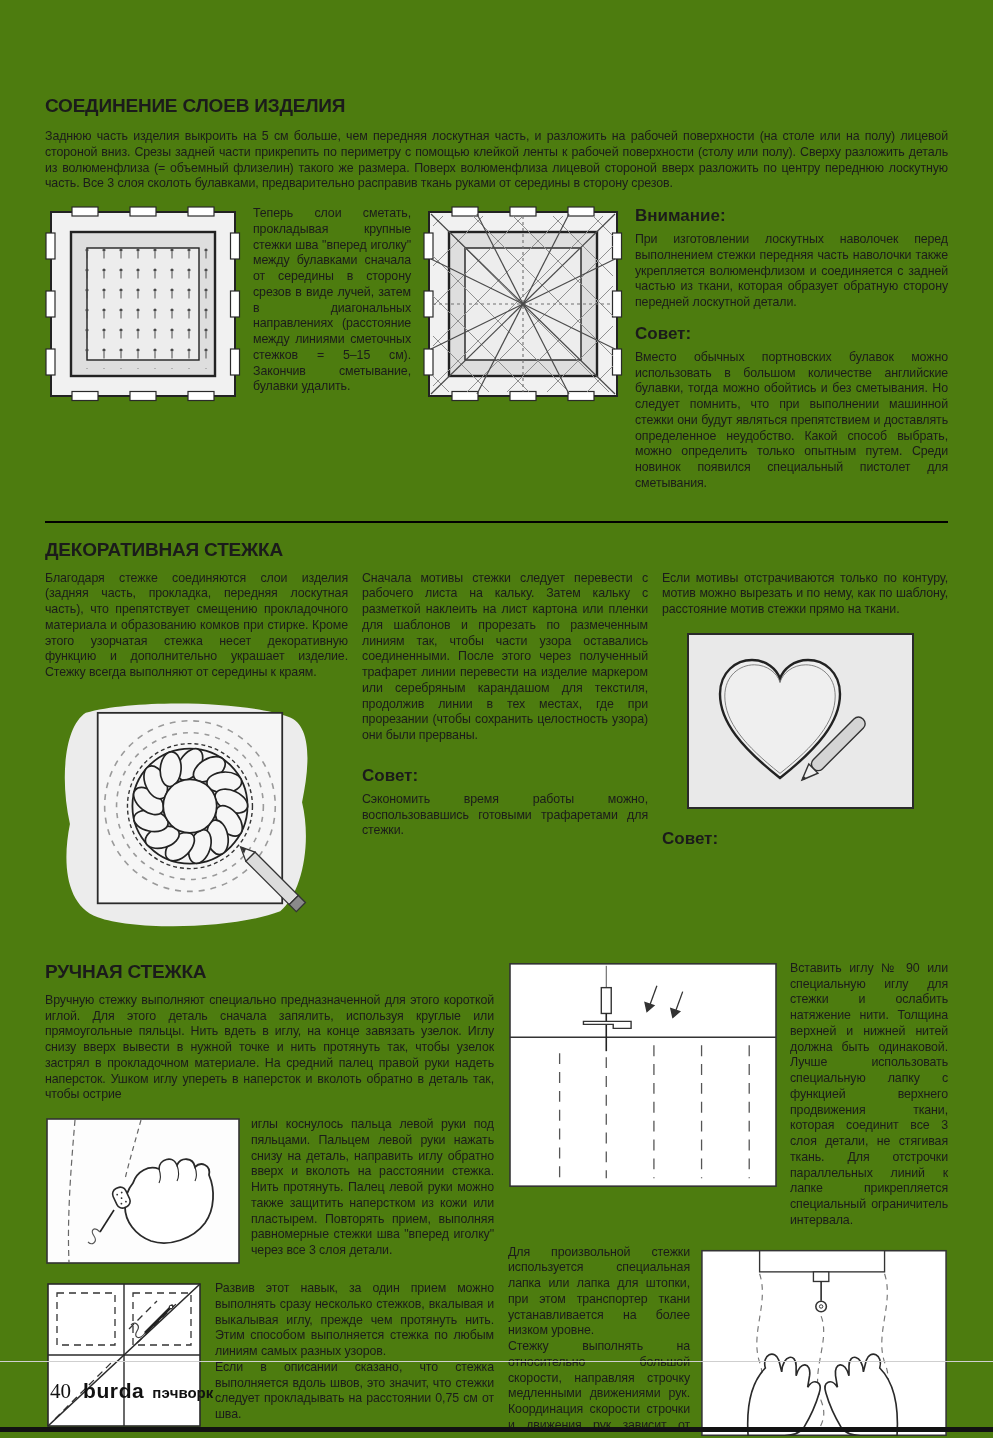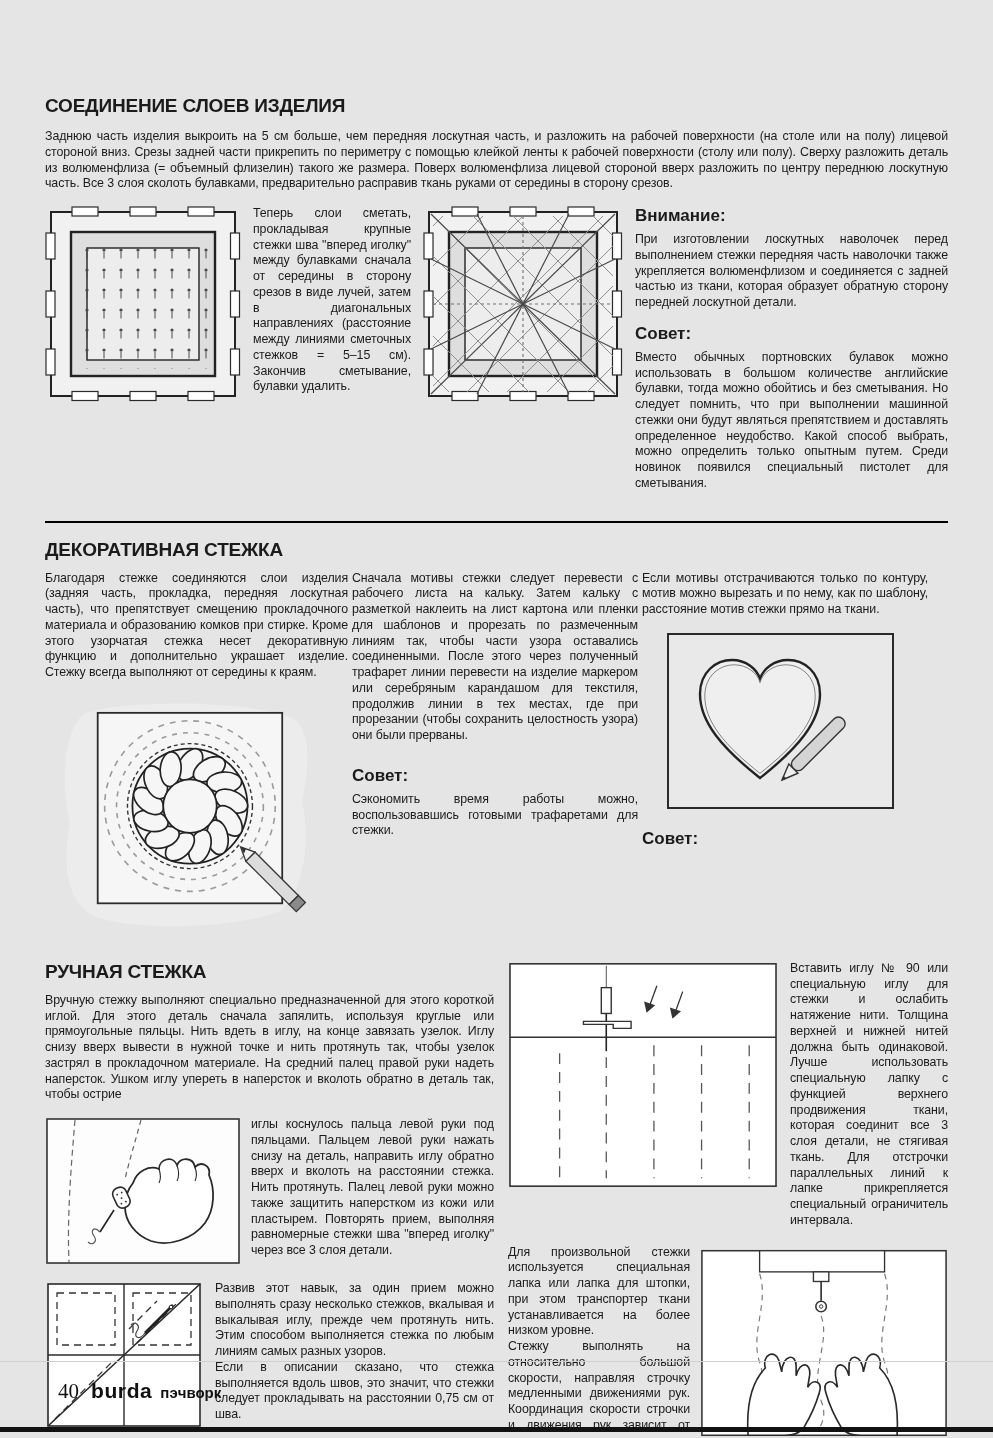--- a/index.html
+++ b/index.html
@@ -1,54 +1,54 @@
 <!DOCTYPE html>
 <html lang="ru"><head>
 <meta charset="utf-8">
 <style>
   html,body{margin:0;padding:0;background:#9a9a9a;}
-  .page{width:993px;height:1438px;background:#e5e5e5;margin:0 auto;position:relative;
+  .page{width:993px;height:1438px;background:#4d7c0f;margin:0 auto;position:relative;
         font-family:"Liberation Sans",sans-serif;color:#1b1b1b;overflow:hidden;}
   .content{padding:95px 45px 0 45px;}
   h1{font-size:19px;font-weight:bold;letter-spacing:-0.2px;margin:0 0 10px 0;}
   h2{font-size:17px;font-weight:bold;margin:0 0 6px 0;}
   p.body{font-size:12.4px;line-height:1.27;text-align:justify;margin:0;letter-spacing:-0.1px;}
   figure{margin:0;}
   .row{display:flex;}
   
   .s1 .intro{margin:12px 0 14px 0;}
   .s1row{gap:12px;}
   .s1row .fig-a{flex:0 0 196px;}
   .s1row .txt{flex:0 0 158px;}
   .s1row .fig-b{flex:0 0 200px;}
   .s1row .attn{flex:1;}
   .attn p{margin-bottom:13px;}
   hr.rule{border:none;border-top:2.5px solid #000;margin:16px 0 0 0;}
   
   .s2{margin-top:16px;}
-  .s2 .cols{display:flex;gap:4px;margin-top:10px;}
+  .s2 .cols{display:flex;gap:14px;margin-top:10px;}
   .c1{width:303px;} .c2{width:286px;} .c3{width:286px;}
   .c1 figure{margin:14px 0 0 0;}
   .c2 h2{margin:22px 0 6px 0;}
   .c3 figure{margin:12px 0 0 18px;}
   .c3 h2{margin:14px 0 6px 0;}
   
   .s34{display:flex;gap:14px;margin-top:18px;}
   .left{width:458px;} .right{flex:1;}
   .left .r1{display:flex;gap:10px;margin-top:14px;}
   .left .r1 p{flex:1;}
   .left .r2{display:flex;gap:12px;margin-top:16px;}
   .left .r2 p{flex:1;}
   .right .r1{display:flex;gap:12px;}
   .right .r1 p{flex:1;}
   .right .r2{display:flex;gap:10px;margin-top:16px;}
   .right .r2 .txt2{width:182px;flex:0 0 182px;}
   
   .hairline{position:absolute;left:0;right:0;bottom:76px;height:1px;background:#cfcfcf;}
-  footer{position:absolute;left:58px;bottom:34px;display:flex;align-items:baseline;gap:12px;}
+  footer{position:absolute;left:50px;bottom:34px;display:flex;align-items:baseline;gap:12px;}
   .pnum{font-family:"Liberation Serif",serif;font-size:21px;color:#111;}
   .brand{font-size:21px;font-weight:bold;letter-spacing:0.6px;color:#111;text-align:right;}
   .brand2{font-size:15px;font-weight:bold;margin-left:-4px;color:#111;}
   .bottom-bar{position:absolute;left:0;right:0;bottom:6px;height:5px;background:#121212;}
   svg{display:block;}
 </style>
 </head>
 <body>
 
 <div class="page">

